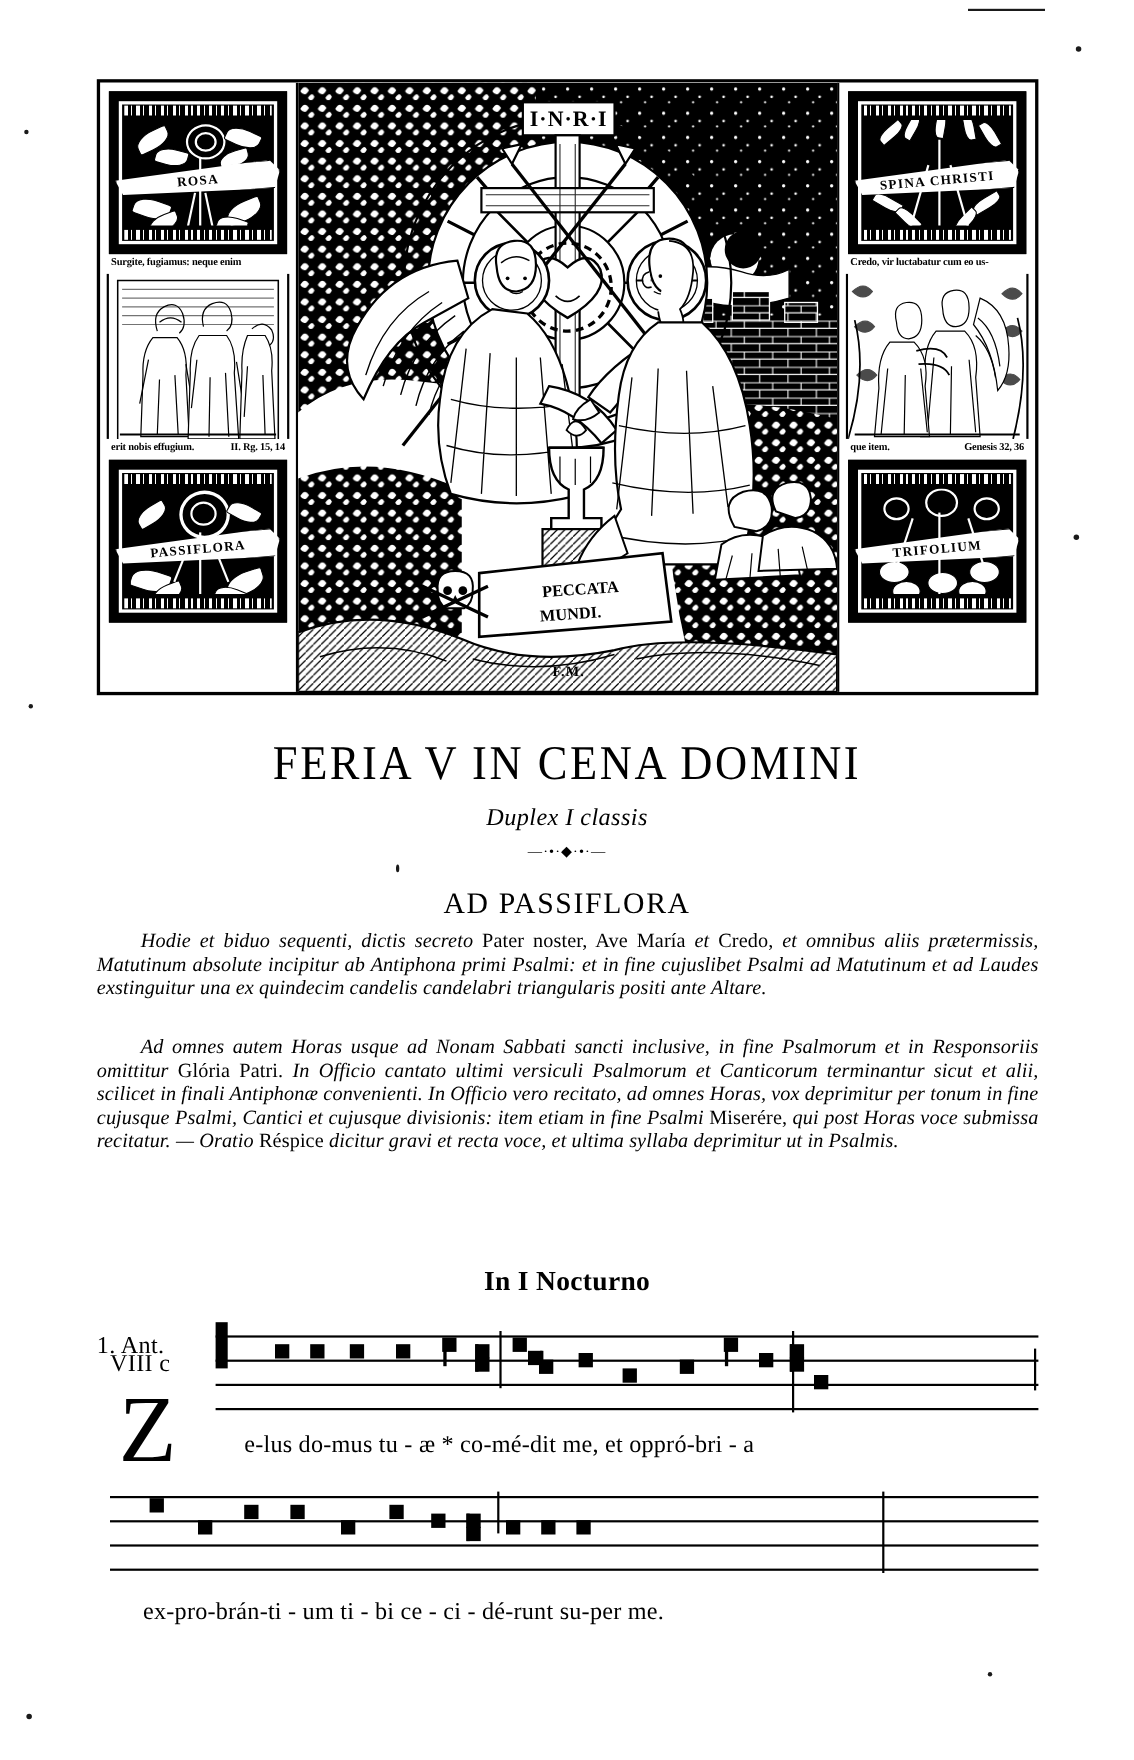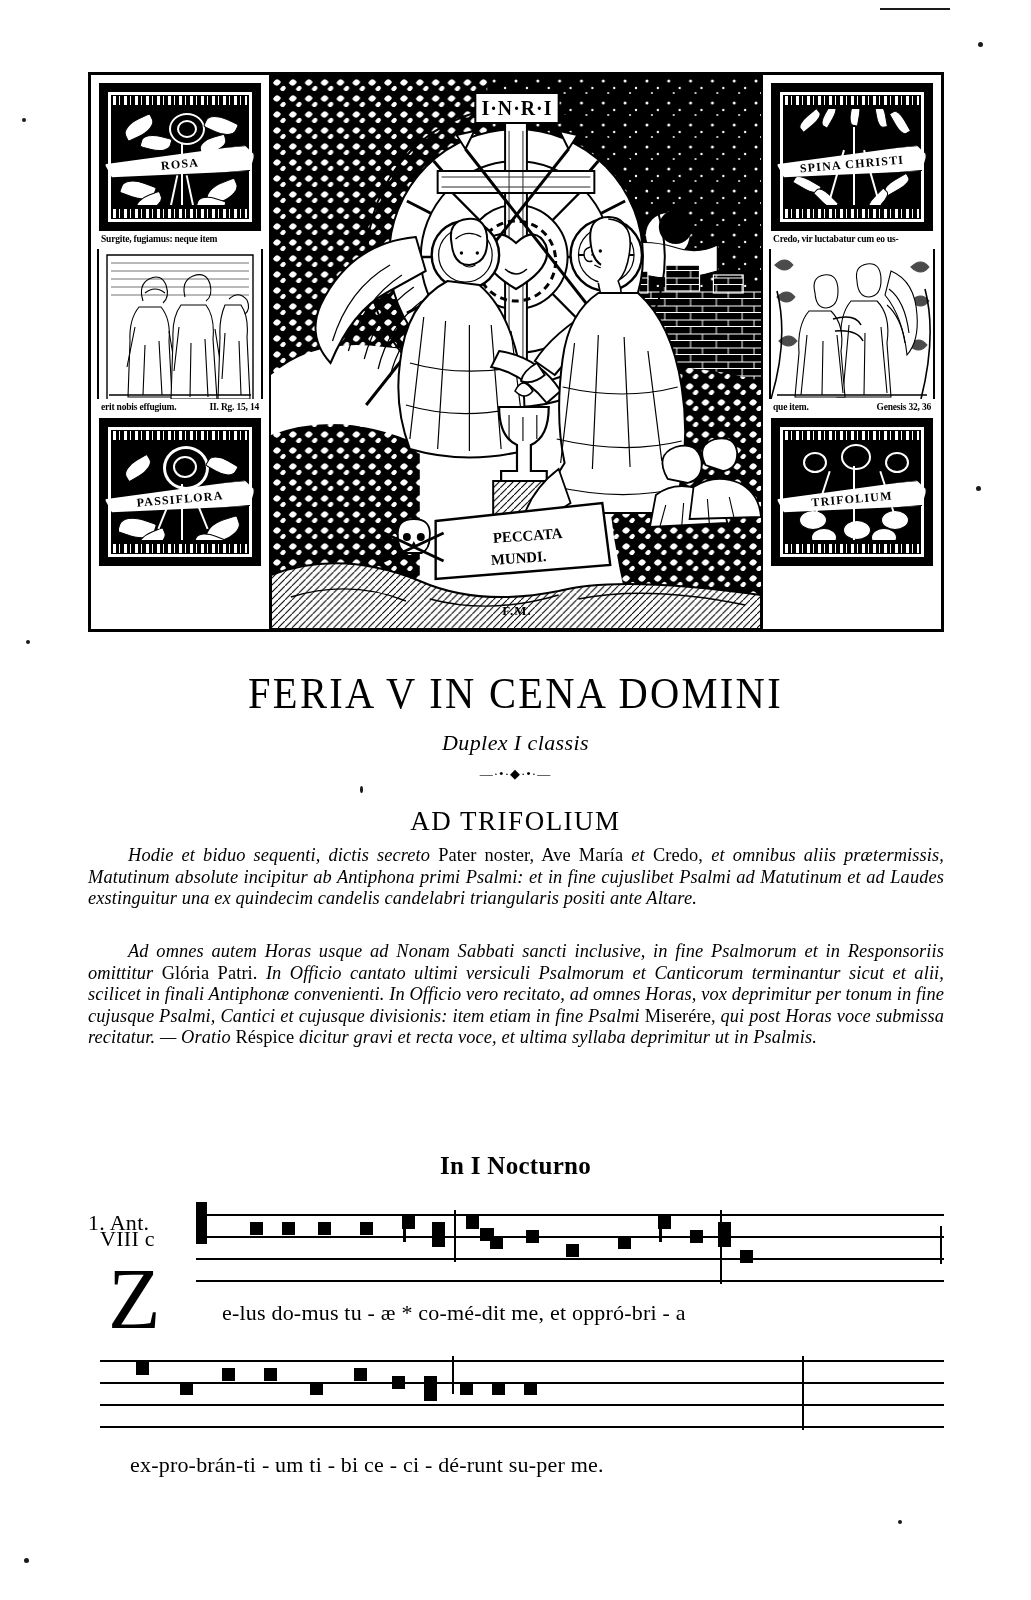--- a/index.html
+++ b/index.html
@@ -286,21 +286,21 @@
         <div class="leaf" style="left:78px;top:88px;width:26px;height:13px;transform:rotate(18deg);"></div>
         <div class="stem" style="left:62px;top:34px;height:64px;"></div>
         <div class="stem" style="left:54px;top:66px;height:32px;transform:rotate(12deg);"></div>
         <div class="stem" style="left:70px;top:66px;height:32px;transform:rotate(-12deg);"></div>
       </div>
       <div class="banner">
         <span>ROSA</span>
       </div>
     </div>
     <div class="caption">
-      <span>Surgite, fugiamus: neque item</span>
+      <span>Surgite, fugiamus: neque enim</span>
     </div>
 
     <div class="scene">
       <svg viewBox="0 0 162 150" preserveAspectRatio="none">
         <rect x="0" y="0" width="162" height="150" fill="#ffffff"></rect>
         <g stroke="#000" stroke-width="1.1" fill="none">
           <path d="M8 150 L8 6 L154 6 L154 150" stroke-width="1.4"></path>
 
           <g opacity="0.55">
             <path d="M12 14 H150 M12 22 H150 M12 30 H150 M12 38 H150 M12 46 H150"></path>
@@ -639,21 +639,21 @@
       <div class="banner">
         <span>TRIFOLIUM</span>
       </div>
     </div>
   </div>
 </div>
 
 <div id="title">FERIA V IN CENA DOMINI</div>
 <div id="subtitle">Duplex I classis</div>
 <div id="rule-orn">—·•·◆·•·—</div>
-<div id="hour-heading">AD TRIFOLIUM</div>
+<div id="hour-heading">AD PASSIFLORA</div>
 
 <div class="rubric-para" id="para1"><span>Hodie et biduo sequenti, dictis secreto </span><span class="rom">Pater noster, Ave María </span><span>et </span><span class="rom">Credo, </span><span>et omnibus aliis prætermissis, Matutinum absolute incipitur ab Antiphona primi Psalmi: et in fine cujuslibet Psalmi ad Matutinum et ad Laudes exstinguitur una ex quindecim candelis candelabri triangularis positi ante Altare.</span></div>
 <div class="rubric-para" id="para2"><span>Ad omnes autem Horas usque ad Nonam Sabbati sancti inclusive, in fine Psalmorum et in Responsoriis omittitur </span><span class="rom">Glória Patri. </span><span>In Officio cantato ultimi versiculi Psalmorum et Canticorum terminantur sicut et alii, scilicet in finali Antiphonæ convenienti. In Officio vero recitato, ad omnes Horas, vox deprimitur per tonum in fine cujusque Psalmi, Cantici et cujusque divisionis: item etiam in fine Psalmi </span><span class="rom">Miserére, </span><span>qui post Horas voce submissa recitatur. — Oratio </span><span class="rom">Réspice </span><span>dicitur gravi et recta voce, et ultima syllaba deprimitur ut in Psalmis.</span></div>
 
 <div id="nocturno">In I Nocturno</div>
 
 <div class="chant-label" id="lbl-ant">1. Ant.</div>
 <div class="chant-label" id="lbl-mode">VIII c</div>
 
 <div class="staff" id="staff1" style="left:196px; top:1196px; width:748px; height:86px;">

